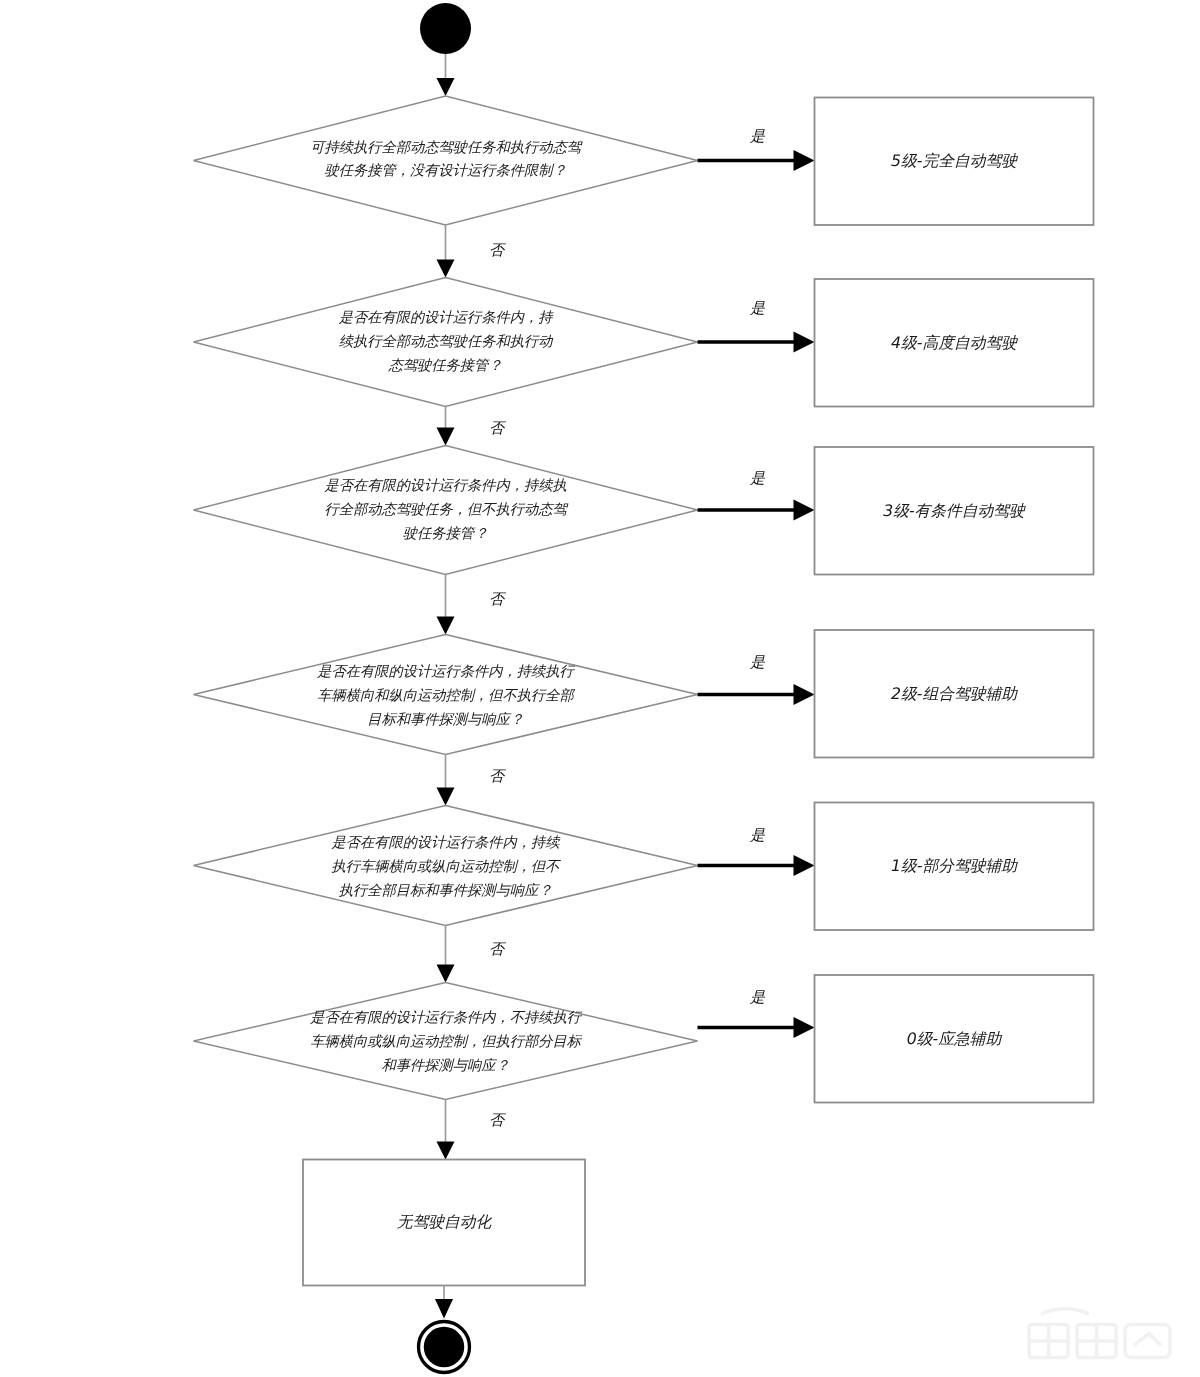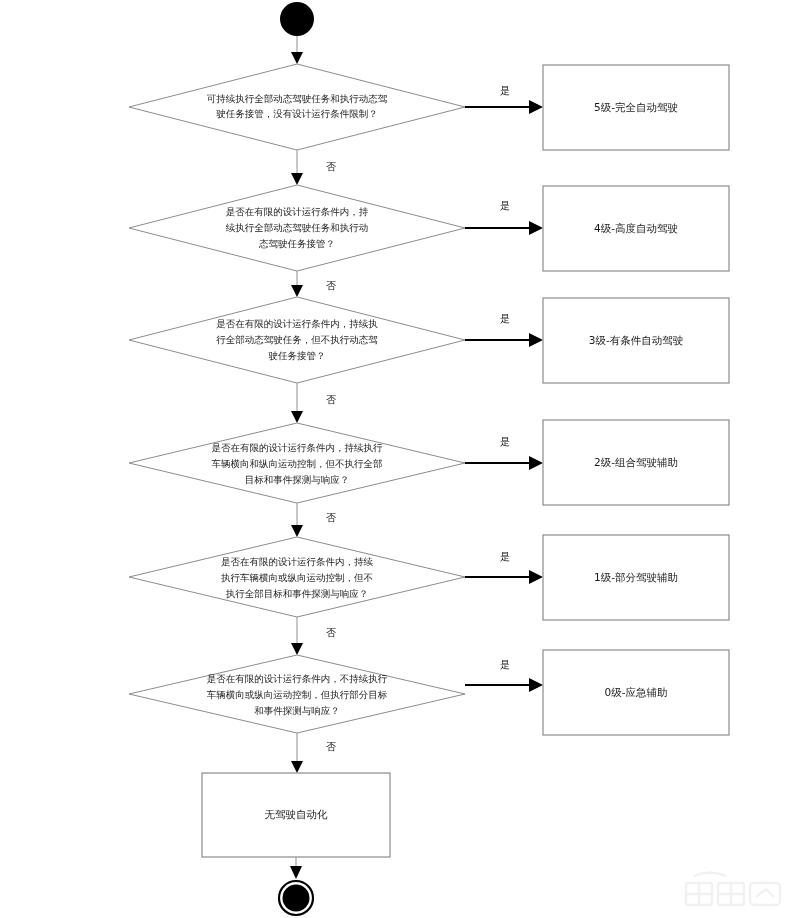--- a/index.html
+++ b/index.html
@@ -11,20 +11,21 @@
     width: 800px;
     height: 918px;
     overflow: hidden;
     font-family: "DejaVu Sans", sans-serif;
   }
   #flow-root {
     position: relative;
     width: 800px;
     height: 918px;
     background: #ffffff;
+    font-style: italic;
   }
   svg#flow-svg {
     position: absolute;
     top: 0;
     left: 0;
     width: 800px;
     height: 918px;
     display: block;
   }
   .node-shape {

